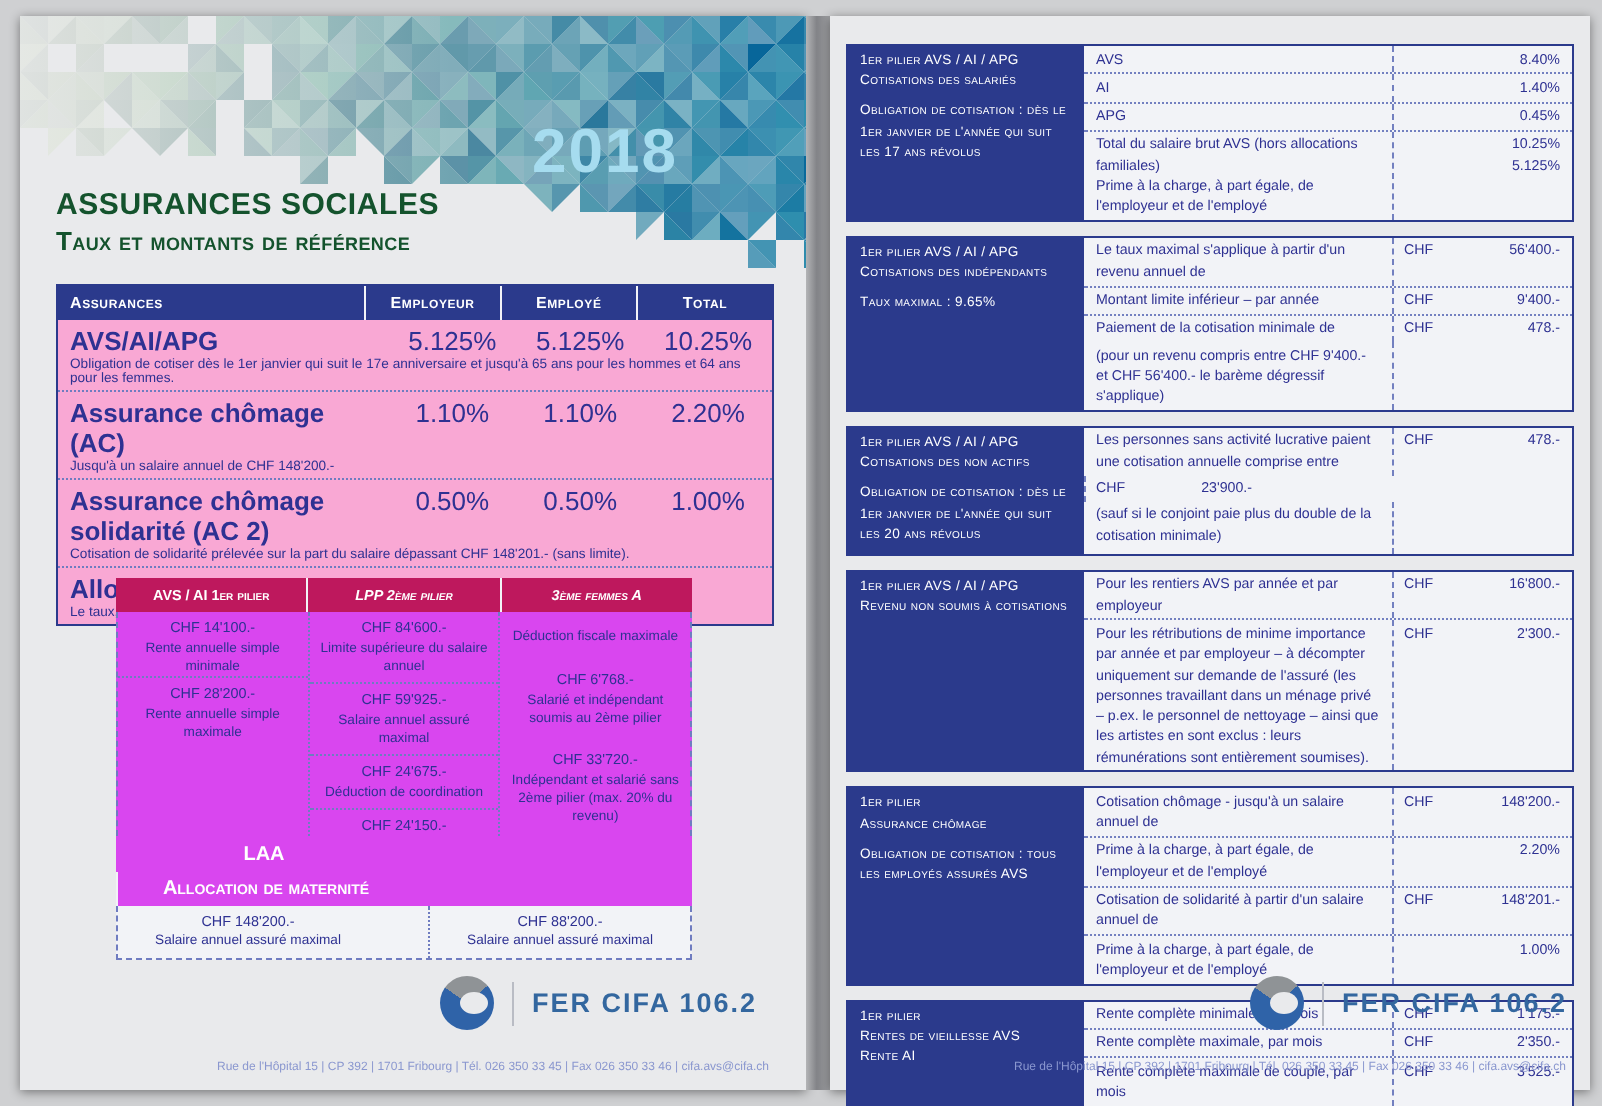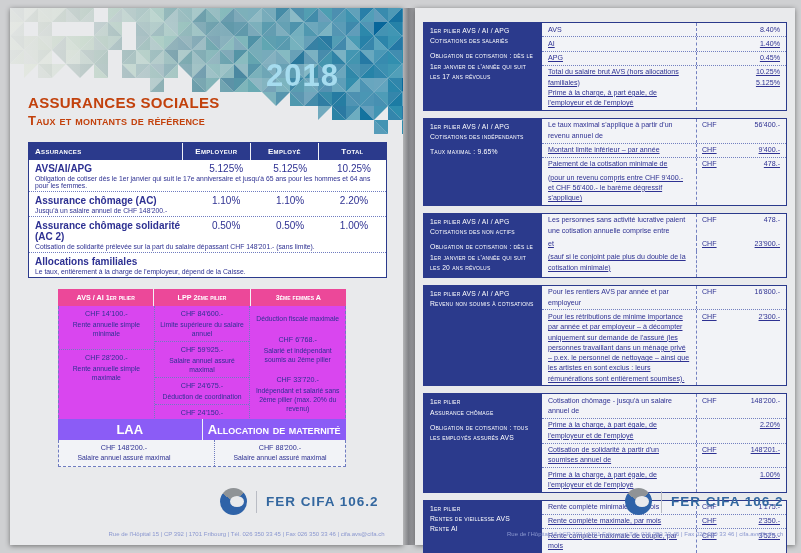--- a/index.html
+++ b/index.html
@@ -8,72 +8,72 @@
   .page{position:absolute;top:8px;height:537px;background:#e9eaec;box-shadow:0 1px 5px rgba(0,0,0,.45);}
   .page-left{left:10px;width:393px;}
   .spine{position:absolute;left:403px;top:8px;width:12px;height:537px;background:linear-gradient(90deg,#b4b5b7,#828387 45%,#a3a4a7);}
   .page-right{left:415px;width:380px;}
 
   
   .mosaic-wrap{position:absolute;left:0;top:0;width:393px;height:132px;overflow:hidden;}
   .mosaic-fade{position:absolute;inset:0;background:linear-gradient(90deg,rgba(233,234,236,.8),rgba(233,234,236,.3) 30%,rgba(233,234,236,0) 55%);}
   .year{position:absolute;left:256px;top:50px;font-size:31px;font-weight:bold;color:#a6dcef;letter-spacing:1px;}
 
-  .title-block{position:absolute;left:18px;top:86px;color:#c2410c;line-height:1.25;}
+  .title-block{position:absolute;left:18px;top:86px;color:#14532d;line-height:1.25;}
   .title-main{font-size:15px;font-weight:bold;letter-spacing:.3px;}
   .title-sub{font-size:13px;font-weight:600;font-variant:small-caps;letter-spacing:.2px;}
 
   
-  .t1{position:absolute;left:18px;top:134px;width:357px;border:1px solid #2b3a8c;background:#ffffff;color:#2e3192;}
+  .t1{position:absolute;left:18px;top:134px;width:357px;border:1px solid #2b3a8c;background:#f9a8d4;color:#2e3192;}
   .t1head{display:flex;background:#2b3a8c;color:#fff;font-variant:small-caps;font-size:8px;font-weight:bold;letter-spacing:.3px;}
   .t1head>div{padding:4px 6px;}
   .t1c-name{width:46%;}
   .t1c-val{width:18%;text-align:center;}
   .t1head .t1c-val{border-left:1px solid #f2f3f7;}
   .t1row{padding:3px 0 2px;}
   .t1row + .t1row{border-top:1px dotted #6f7cc0;}
-  .t1line{display:flex;font-size:10px;}
+  .t1line{display:flex;font-size:13px;}
   .t1line .t1c-name{font-weight:bold;padding:0 6px;}
   .t1line .t1c-val{padding:0 2px;}
   .t1note{font-size:6.8px;padding:1px 6px 0;}
 
   
   .t2{position:absolute;left:48px;top:281px;width:288px;color:#2e3192;}
-  .t2head{display:flex;background:#ec4899;color:#fff;font-variant:small-caps;font-size:7.2px;font-weight:bold;}
+  .t2head{display:flex;background:#be185d;color:#fff;font-variant:small-caps;font-size:7.2px;font-weight:bold;}
   .t2head>div{width:33.33%;text-align:center;padding:4px 2px;}
-  .t2head>div + div{border-left:1px solid #f2f3f7;}
+  .t2head>div + div{border-left:1px solid #f2f3f7;font-style:italic;}
   .t2body{display:flex;height:116px;background:#d946ef;border:1px dashed #6f7cc0;border-top:none;}
   .t2col{width:33.33%;display:flex;flex-direction:column;}
   .t2col + .t2col{border-left:1px dotted #6f7cc0;}
   .t2cell{padding:3px 4px;text-align:center;font-size:6.8px;line-height:1.35;}
   .t2cell .amt{font-size:7.2px;margin-bottom:1px;}
   .t2col-1 .t2cell{height:26px;}
-  .t2col-1 .t2cell + .t2cell{border-top:1px dotted #6f7cc0;margin-top:11px;}
+  .t2col-1 .t2cell + .t2cell{border-top:1px dotted #6f7cc0;}
   .t2col-2 .t2cell{flex:1;}
   .t2col-2 .t2cell + .t2cell{border-top:1px dotted #6f7cc0;}
   .t2col-3{justify-content:space-evenly;}
 
   
   .t3{position:absolute;left:48px;top:411px;width:288px;color:#2e3192;}
-  .t3head{display:flex;background:#8b5cf6;color:#fff;font-variant:small-caps;font-size:13px;font-weight:bold;}
+  .t3head{display:flex;background:#d946ef;color:#fff;font-variant:small-caps;font-size:10px;font-weight:bold;flex-direction:column;}
   .t3head>div{width:50%;text-align:center;padding:3px 2px;}
   .t3head>div + div{border-left:1px solid #f2f3f7;}
   .t3body{display:flex;background:#f2f3f7;border:1px dashed #6f7cc0;border-top:none;gap:25px;}
   .t3cell{width:50%;text-align:center;padding:3px 4px;font-size:6.8px;line-height:1.4;}
   .t3cell + .t3cell{border-left:1px dotted #6f7cc0;}
   .t3cell .amt{font-size:7.2px;}
 
   
   .sections{display:flex;flex-direction:column;gap:7px;padding:14px 8px 0;}
   .sec{display:flex;}
   .sec-label{width:104px;flex:0 0 104px;background:#2b3a8c;color:#fff;padding:4px 7px 5px;font-size:6.8px;font-variant:small-caps;line-height:1.5;letter-spacing:.2px;}
   .sec-label .sub{margin-top:5px;}
   .sec-body{flex:1;border:1px solid #2b3a8c;background:#f2f3f7;display:flex;flex-direction:column;color:#2e3192;}
   .row{display:flex;align-items:stretch;}
-  .row + .row{border-top:1px dotted #7380c0;text-decoration:underline;}
+  .row + .row{border-top:1px dotted #7380c0;}
   .row.nosep{border-top:none;}
   .row .txt{flex:1;padding:1.5px 6px;font-size:7.1px;line-height:1.45;}
   .row .val{flex:0 0 78px;display:flex;border-left:1px dashed #7380c0;padding:1.5px 6px 1.5px 5px;font-size:7.1px;line-height:1.45;}
   .val .chf{width:24px;}
   .val .amt{flex:1;text-align:right;}
   .row.grow{flex:1;}
 
   
   .page-foot{position:absolute;bottom:30px;left:210px;display:flex;align-items:center;gap:9px;}
   .logo{width:27px;height:27px;border-radius:50%;background:conic-gradient(from -55deg at 50% 50%,#8f9396 0 105deg,#2f63a8 105deg 360deg);position:relative;flex:0 0 27px;}
@@ -672,21 +672,20 @@
         </div>
         <div class="sec-body">
           <div class="row">
             <div class="txt">Les personnes sans activité lucrative paient une cotisation annuelle comprise entre</div>
             <div class="val">
                 <div class="chf">CHF</div>
                 <div class="amt">478.-</div>
               </div>
           </div>
           <div class="row nosep">
-            <div class="txt">et</div>
             <div class="val">
                 <div class="chf">CHF</div>
                 <div class="amt">23'900.-</div>
               </div>
           </div>
           <div class="row nosep grow">
             <div class="txt">(sauf si le conjoint paie plus du double de la cotisation minimale)</div>
             <div class="val">
                 <div class="chf"></div>
                 <div class="amt"></div>
@@ -733,21 +732,21 @@
               </div>
           </div>
           <div class="row">
             <div class="txt">Prime à la charge, à part égale, de l'employeur et de l'employé</div>
             <div class="val">
                 <div class="chf"></div>
                 <div class="amt">2.20%</div>
               </div>
           </div>
           <div class="row">
-            <div class="txt">Cotisation de solidarité à partir d'un soumises annuel de</div>
+            <div class="txt">Cotisation de solidarité à partir d'un salaire annuel de</div>
             <div class="val">
                 <div class="chf">CHF</div>
                 <div class="amt">148'201.-</div>
               </div>
           </div>
           <div class="row">
             <div class="txt">Prime à la charge, à part égale, de l'employeur et de l'employé</div>
             <div class="val">
                 <div class="chf"></div>
                 <div class="amt">1.00%</div>

